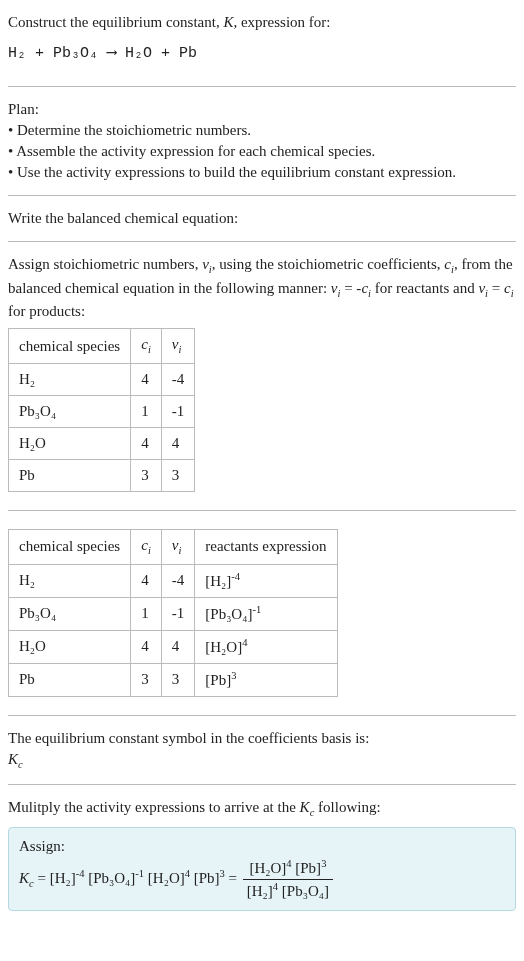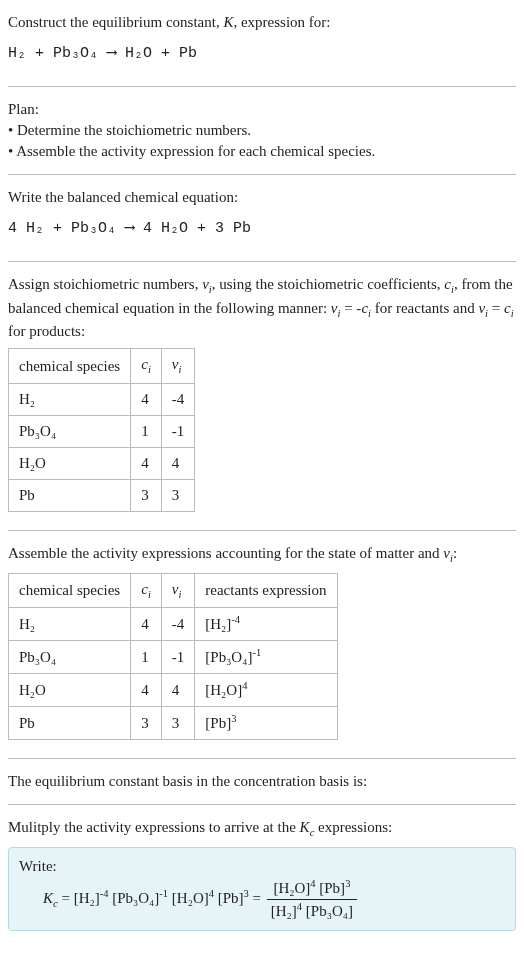--- a/index.html
+++ b/index.html
@@ -47,43 +47,43 @@
   .ital { font-style: italic; }
   .frac {
     display: inline-block;
     vertical-align: middle;
     text-align: center;
     margin: 0 2px;
   }
   .frac .num { display: block; border-bottom: 1px solid #222; padding: 0 4px; }
   .frac .den { display: block; padding: 0 4px; }
   .eq-line { margin: 10px 0; font-family: Liberation Mono, monospace; }
-  .indent { margin-left: 24px; }
+  .indent { }
 </style>
 </head>
 <body>
 
 <div class="section">
   <div>
     <span>Construct the equilibrium constant, <span class="ital">K</span>, expression for:</span>
   </div>
   <div class="eq-line">H₂ + Pb₃O₄ ⟶ H₂O + Pb</div>
 </div>
 <hr class="divider">
 
 <div class="section">
   <div>Plan:</div>
   <div>• <span>Determine the stoichiometric numbers.</span></div>
   <div>• <span>Assemble the activity expression for each chemical species.</span></div>
+  <div>• <span>Use the activity expressions to build the equilibrium constant expression.</span></div>
 </div>
 <hr class="divider">
 
 <div class="section">
   <div>Write the balanced chemical equation:</div>
-  <div class="eq-line">4 H₂ + Pb₃O₄ ⟶ 4 H₂O + 3 Pb</div>
 </div>
 <hr class="divider">
 
 <div class="section">
   <div>
     <span>Assign stoichiometric numbers, </span><span class="ital">ν<sub>i</sub></span><span>, using the stoichiometric coefficients, </span><span class="ital">c<sub>i</sub></span><span>, from the balanced chemical equation in the following manner: </span><span class="ital">ν<sub>i</sub></span> = -<span class="ital">c<sub>i</sub></span><span> for reactants and </span><span class="ital">ν<sub>i</sub></span> = <span class="ital">c<sub>i</sub></span><span> for products:</span>
   </div>
   <table class="data">
     <tbody>
         <tr>
@@ -110,23 +110,20 @@
       <td>Pb</td>
       <td>3</td>
       <td>3</td>
     </tr>
   </tbody>
     </table>
 </div>
 <hr class="divider">
 
 <div class="section">
-  <div>
-    <span>Assemble the activity expressions accounting for the state of matter and </span><span class="ital">ν<sub>i</sub></span><span>:</span>
-  </div>
   <table class="data">
     <tbody>
         <tr>
       <th>chemical species</th>
       <th><span class="ital">c<sub>i</sub></span></th>
       <th><span class="ital">ν<sub>i</sub></span></th>
       <th>reactants expression</th>
     </tr>
     <tr>
       <td>H₂</td>
@@ -151,30 +148,31 @@
       <td>3</td>
       <td>3</td>
       <td><span>[Pb]</span><sup>3</sup></td>
     </tr>
   </tbody>
     </table>
 </div>
 <hr class="divider">
 
 <div class="section">
-  <div>The equilibrium constant basis in the concentration basis is:</div>
+  <div>The equilibrium constant symbol in the coefficients basis is:</div>
+  <div><span class="ital"><span>K</span><sub>c</sub></span></div>
 </div>
 <hr class="divider">
 
 <div class="section">
   <div>
-    <span>Mulitply the activity expressions to arrive at the </span><span class="ital"><span>K</span><sub>c</sub></span><span> expressions:</span>
+    <span>Mulitply the activity expressions to arrive at the </span><span class="ital"><span>K</span><sub>c</sub></span><span> following:</span>
   </div>
   <div class="answer-box">
-    <div>Write:</div>
+    <div>Assign:</div>
     <div class="indent">
       <span class="ital"><span>K</span><sub>c</sub></span>
       =
       <span>[H₂]</span><sup>-4</sup>
       <span>[Pb₃O₄]</span><sup>-1</sup>
       <span>[H₂O]</span><sup>4</sup>
       <span>[Pb]</span><sup>3</sup>
       =
       <span class="frac">
         <span class="num">

